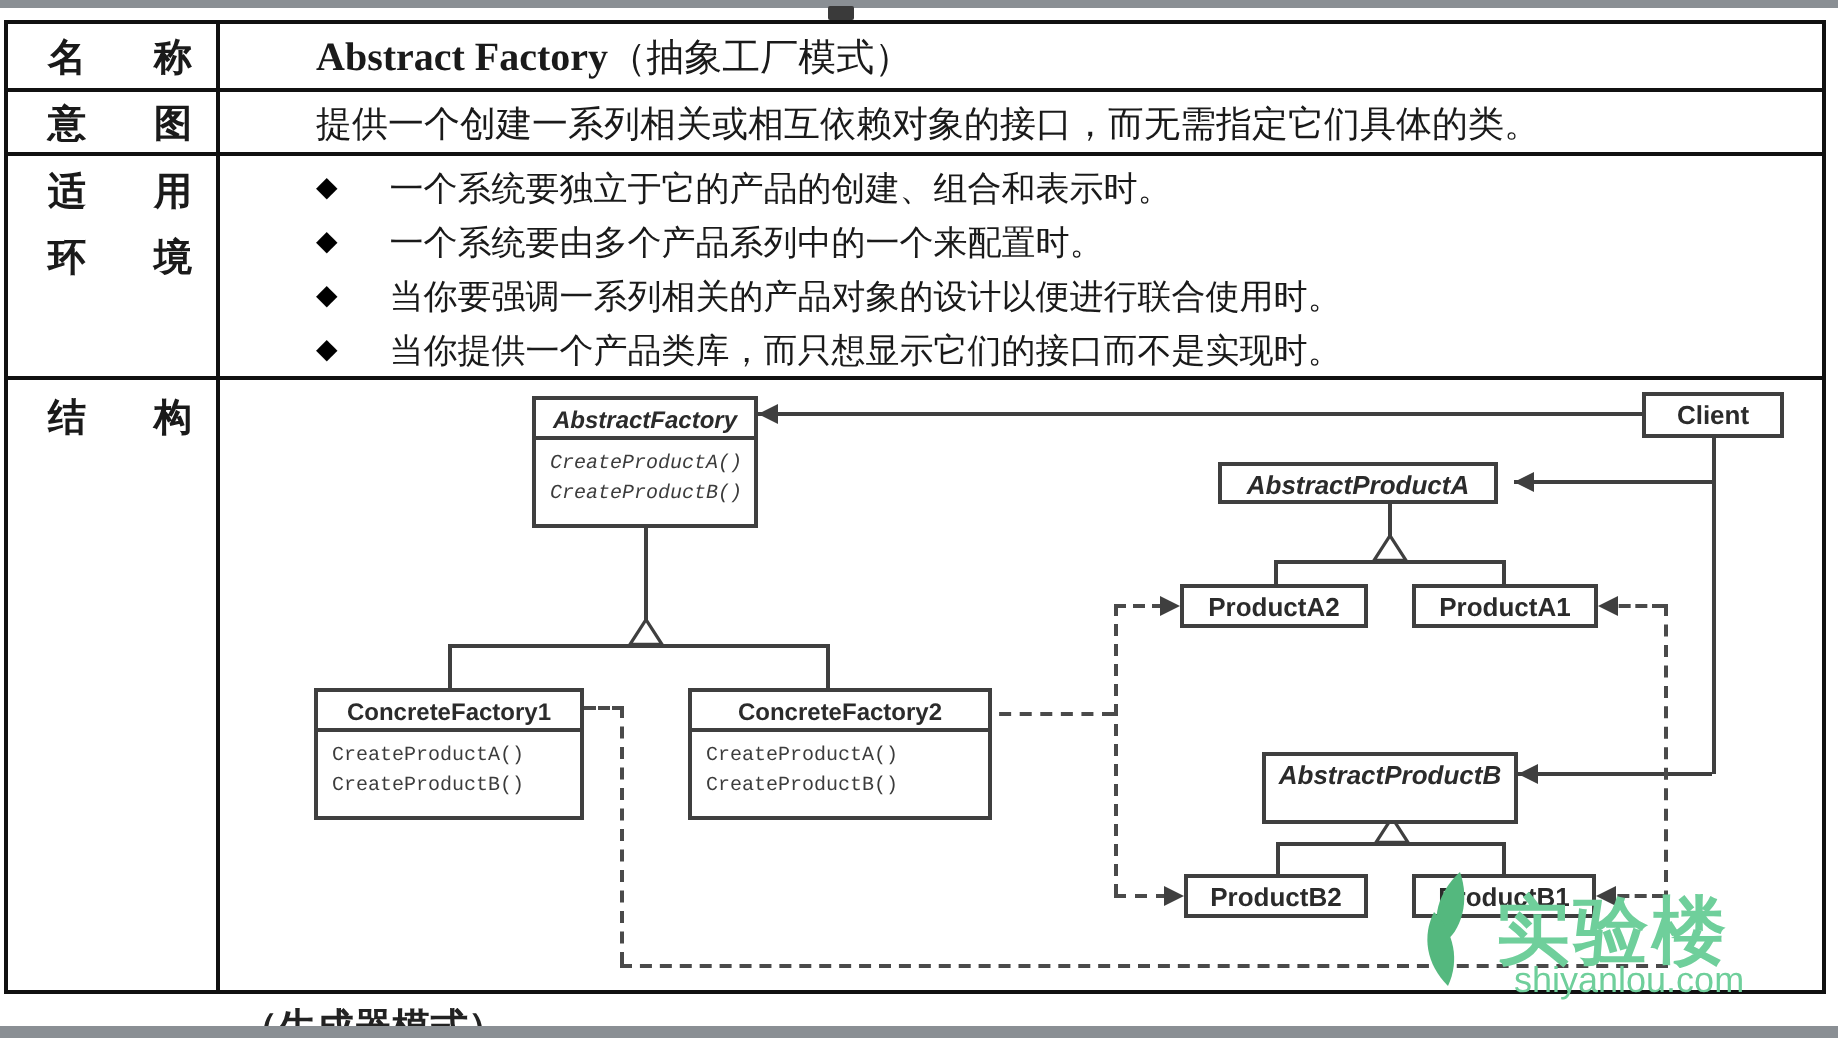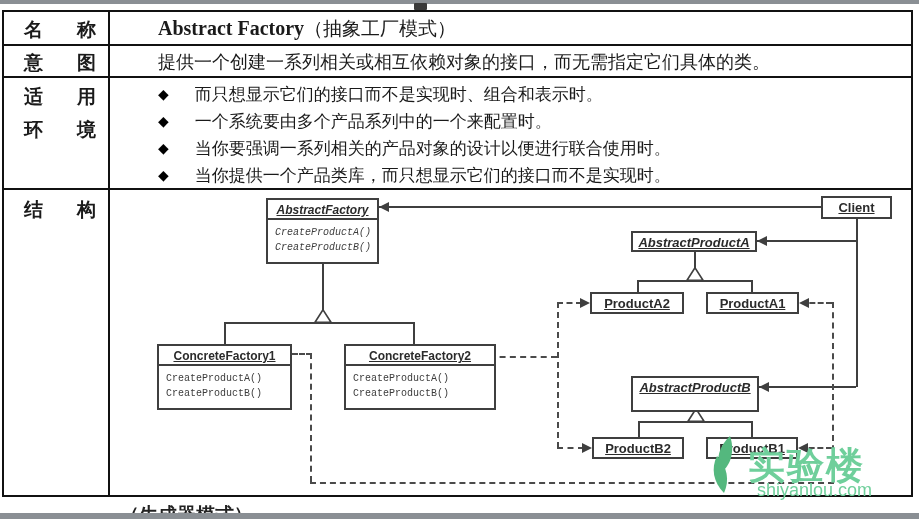--- a/index.html
+++ b/index.html
@@ -24,21 +24,21 @@
   .name-line{padding:4px 0 0 12px;font-size:19px;white-space:nowrap;}
   .name-en{font-weight:bold;font-size:20px;}
   .intent-line{padding:4px 0 0 12px;font-size:18px;white-space:nowrap;}
   .env-list{padding:3px 0 0 12px;}
   .env-item{height:27px;line-height:27px;font-size:17px;white-space:nowrap;display:flex;align-items:center;}
   .diamond{font-size:14px;margin-right:26px;color:#000;}
 
   
   .diagram{position:absolute;left:0;top:0;right:0;bottom:0;font-family:"Liberation Sans","DejaVu Sans",sans-serif;}
   .cls{position:absolute;background:#fff;border:2px solid #3f3f3f;box-sizing:border-box;color:#2b2b2b;z-index:3;}
-  .cls .t{font-weight:bold;text-align:center;font-size:12px;line-height:18px;padding-top:1px;text-decoration:underline;}
+  .cls .t{font-weight:bold;text-align:center;font-size:12px;line-height:18px;padding-top:1px;}
   .cls.two .t{border-bottom:2px solid #3f3f3f;height:20px;box-sizing:border-box;}
   .cls .m{font-size:10px;line-height:15px;padding-left:7px;color:#3c3c3c;font-family:Liberation Mono, monospace;}
   .cls.two .body{padding-top:5px;}
   .sm .t{font-size:13px;line-height:17px;}
   .it{font-style:italic;}
   .ln{position:absolute;background:#3f3f3f;z-index:1;}
   .ln.h{height:2px;} .ln.v{width:2px;}
   .dln{position:absolute;z-index:1;}
   .dln.h{height:0;border-top:2px dashed #4a4a4a;}
   .dln.v{width:0;border-left:2px dashed #4a4a4a;}
@@ -100,21 +100,21 @@
         </div>
         <div class="lbl">
           <span>环</span>
           <span>境</span>
         </div>
       </div>
       <div class="content-cell">
         <div class="env-list">
           <div class="env-item">
             <span class="diamond">◆</span>
-            <span>而只想显示它们的接口而不是实现时、组合和表示时。</span>
+            <span>一个系统要独立于它的产品的创建、组合和表示时。</span>
           </div>
           <div class="env-item">
             <span class="diamond">◆</span>
             <span>一个系统要由多个产品系列中的一个来配置时。</span>
           </div>
           <div class="env-item">
             <span class="diamond">◆</span>
             <span>当你要强调一系列相关的产品对象的设计以便进行联合使用时。</span>
           </div>
           <div class="env-item">
@@ -190,21 +190,21 @@
             <div class="body">
               <div class="m it">CreateProductA()</div>
               <div class="m it">CreateProductB()</div>
             </div>
           </div>
 
           <div class="cls sm" style="left:675px;top:6px;width:71px;height:23px;">
             <div class="t">Client</div>
           </div>
 
-          <div class="cls sm" style="left:485px;top:41px;width:126px;height:21px;">
+          <div class="cls sm" style="left:463px;top:41px;width:140px;height:21px;">
             <div class="t it">AbstractProductA</div>
           </div>
 
           <div class="cls sm" style="left:444px;top:102px;width:94px;height:22px;">
             <div class="t">ProductA2</div>
           </div>
           <div class="cls sm" style="left:560px;top:102px;width:93px;height:22px;">
             <div class="t">ProductA1</div>
           </div>
 

